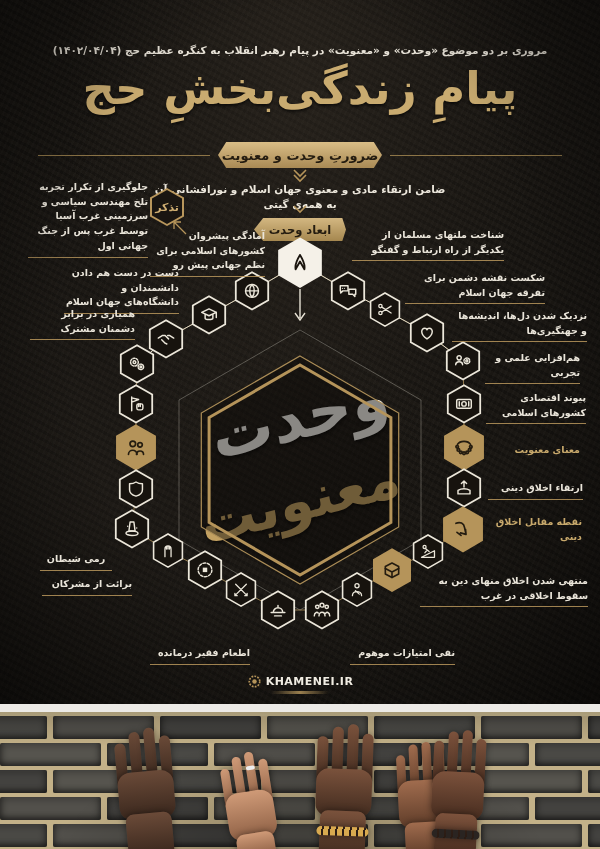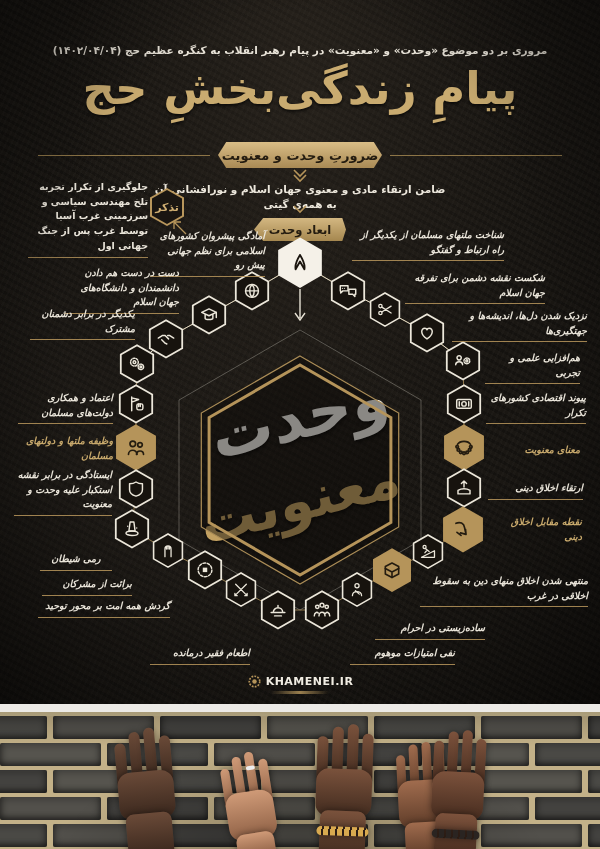--- a/index.html
+++ b/index.html
@@ -43,21 +43,21 @@
     font-weight:bold;line-height:1.55;text-align:right;border-bottom:1px solid rgba(185,151,92,.8);padding-bottom:3px;}
 
   
   .callig{position:absolute;text-align:center;font-weight:bold;white-space:nowrap;}
   .callig.w1{left:190px;top:380px;width:220px;font-size:62px;color:#f3f1ec;
     transform:rotate(-14deg) skewX(-4deg);text-shadow:0 2px 4px rgba(0,0,0,.7);}
   .callig.w2{left:185px;top:468px;width:230px;font-size:56px;color:#c2a061;
     transform:rotate(-14deg) skewX(-4deg);text-shadow:0 2px 4px rgba(0,0,0,.7);}
 
   
-  #nodes-layer{position:absolute;inset:0;z-index:3;font-style:italic;}
+  #nodes-layer{position:absolute;inset:0;z-index:3;}
   .node{position:absolute;}
   .node svg{display:block;}
   .node polygon{fill:#17130e;stroke:#ece7da;stroke-width:1.3;}
   .node g path,.node g circle,.node g rect,.node g ellipse{stroke:#ece7da;fill:none;
     stroke-width:1.7;stroke-linecap:round;stroke-linejoin:round;}
   .node g .f{fill:#ece7da;stroke:none;}
   .node.gold polygon{fill:#b5945a;stroke:#b5945a;}
   .node.gold g path,.node.gold g circle,.node.gold g rect,.node.gold g ellipse{stroke:#241c10;}
   .node.top polygon{fill:#f5f1e8;stroke:#f5f1e8;}
   .node.top g path,.node.top g circle{stroke:#1a150e;}
@@ -155,21 +155,21 @@
         </div>
         <div class="nlabel ul" style="left: 64px; top: 266px; width: 115px;">دست در دست هم دادن دانشمندان و دانشگاه‌های جهان اسلام</div>
         <div class="node" style="left: 148px; top: 318.12px; width: 36px; height: 41.76px;">
           <svg viewBox="-13 -15 26 30" width="100%" height="100%">
     <polygon points="0,-13.5 11.7,-6.75 11.7,6.75 0,13.5 -11.7,6.75 -11.7,-6.75"></polygon>
     <g transform="scale(0.62)">
               <path d="M-9,-1 L-4,-4 H-1 L3,0 M9,-1 L4,-4 H2 M-5,1 l2,2 M-3,3 l2,2 M-1,5 l2,1"></path>
             </g>
           </svg>
         </div>
-        <div class="nlabel ul" style="left: 30px; top: 307px; width: 105px;">یکدیگر در برابر دشمنان مشترک</div>
+        <div class="nlabel ul" style="left: 30px; top: 307px; width: 105px;">همیاری در برابر دشمنان مشترک</div>
         <div class="node" style="left: 119px; top: 343.12px; width: 36px; height: 41.76px;">
           <svg viewBox="-13 -15 26 30" width="100%" height="100%">
     <polygon points="0,-13.5 11.7,-6.75 11.7,6.75 0,13.5 -11.7,6.75 -11.7,-6.75"></polygon>
     <g transform="scale(0.62)">
               <circle cx="-3" cy="-2" r="4.5" stroke-dasharray="2.2,1.6"></circle>
               <circle cx="-3" cy="-2" r="1.6"></circle>
               <circle cx="4.5" cy="3.5" r="3.2" stroke-dasharray="2,1.4"></circle>
               <circle cx="4.5" cy="3.5" r="1.1"></circle>
             </g>
           </svg>
@@ -177,42 +177,39 @@
         <div class="node" style="left: 118px; top: 383.12px; width: 36px; height: 41.76px;">
           <svg viewBox="-13 -15 26 30" width="100%" height="100%">
     <polygon points="0,-13.5 11.7,-6.75 11.7,6.75 0,13.5 -11.7,6.75 -11.7,-6.75"></polygon>
     <g transform="scale(0.62)">
               <path d="M-5,8 V-8 M-5,-7 L3,-5 L-5,-2"></path>
               <rect x="1" y="0" width="7" height="7" rx="2"></rect>
               <path d="M3,0 v3 M5,0 v3"></path>
             </g>
           </svg>
         </div>
-        <div class="nlabel ul" style="left: 18px; top: 391px; width: 95px;">اعتماد و همکاری دولت‌های مسلمان</div>
         <div class="node gold" style="left: 115px; top: 422.64px; width: 42px; height: 48.72px;">
           <svg viewBox="-13 -15 26 30" width="100%" height="100%">
     <polygon points="0,-13.5 11.7,-6.75 11.7,6.75 0,13.5 -11.7,6.75 -11.7,-6.75"></polygon>
     <g transform="scale(0.62)">
               <circle cx="-3.2" cy="-3.5" r="2.8"></circle>
               <path d="M-7.5,7 C-7.5,1.5 1,1.5 1,7"></path>
               <circle cx="4" cy="-2.5" r="2.3"></circle>
               <path d="M0.5,7 C0.5,2.5 7.5,2.5 7.5,7"></path>
             </g>
           </svg>
         </div>
-        <div class="nlabel goldtxt" style="left: 20px; top: 434px; width: 93px;">وظیفه ملتها و دولتهای مسلمان</div>
         <div class="node" style="left: 118px; top: 468.12px; width: 36px; height: 41.76px;">
           <svg viewBox="-13 -15 26 30" width="100%" height="100%">
     <polygon points="0,-13.5 11.7,-6.75 11.7,6.75 0,13.5 -11.7,6.75 -11.7,-6.75"></polygon>
     <g transform="scale(0.62)">
               <path d="M0,-8 C3,-6 6,-6 7.5,-6 V1 C7.5,5 3.5,7.5 0,8.5 C-3.5,7.5 -7.5,5 -7.5,1 V-6 C-6,-6 -3,-6 0,-8 Z"></path>
             </g>
           </svg>
         </div>
-        <div class="nlabel ul" style="left: 14px; top: 468px; width: 98px;">ایستادگی در برابر نقشه استکبار علیه وحدت و معنویت</div>
         <div class="node" style="left: 114px; top: 508.12px; width: 36px; height: 41.76px;">
           <svg viewBox="-13 -15 26 30" width="100%" height="100%">
     <polygon points="0,-13.5 11.7,-6.75 11.7,6.75 0,13.5 -11.7,6.75 -11.7,-6.75"></polygon>
     <g transform="scale(0.62)">
               <path d="M-2.2,-8 H2.2 L3.6,2.5 H-3.6 Z"></path>
               <ellipse cx="0" cy="5" rx="7" ry="2.6"></ellipse>
               <circle cx="-5" cy="-3" r="0.8" class="f"></circle>
               <circle cx="5.5" cy="-1" r="0.8" class="f"></circle>
             </g>
           </svg>
@@ -229,21 +226,20 @@
         <div class="nlabel ul" style="left: 42px; top: 577px; width: 90px;">برائت از مشرکان</div>
         <div class="node" style="left: 187px; top: 549.12px; width: 36px; height: 41.76px;">
           <svg viewBox="-13 -15 26 30" width="100%" height="100%">
     <polygon points="0,-13.5 11.7,-6.75 11.7,6.75 0,13.5 -11.7,6.75 -11.7,-6.75"></polygon>
     <g transform="scale(0.62)">
               <circle cx="0" cy="0" r="8" stroke-dasharray="3,2"></circle>
               <rect x="-2.6" y="-2.6" width="5.2" height="5.2" class="f"></rect>
             </g>
           </svg>
         </div>
-        <div class="nlabel ul" style="left: 38px; top: 599px; width: 132px;">گردش همه امت بر محور توحید</div>
         <div class="node" style="left: 225px; top: 571.44px; width: 32px; height: 37.12px;">
           <svg viewBox="-13 -15 26 30" width="100%" height="100%">
     <polygon points="0,-13.5 11.7,-6.75 11.7,6.75 0,13.5 -11.7,6.75 -11.7,-6.75"></polygon>
     <g transform="scale(0.62)">
               <path d="M-7,-7 L6,6 M7,-7 L-6,6 M-6,6 l-2,2 m0,-3 v3 h3 M6,6 l2,2 m0,-3 v3 h-3"></path>
             </g>
           </svg>
         </div>
         <div class="node" style="left: 260px; top: 589.12px; width: 36px; height: 41.76px;">
           <svg viewBox="-13 -15 26 30" width="100%" height="100%">
@@ -301,21 +297,21 @@
         <div class="node" style="left: 446px; top: 383.12px; width: 36px; height: 41.76px;">
           <svg viewBox="-13 -15 26 30" width="100%" height="100%">
     <polygon points="0,-13.5 11.7,-6.75 11.7,6.75 0,13.5 -11.7,6.75 -11.7,-6.75"></polygon>
     <g transform="scale(0.62)">
               <rect x="-8.5" y="-5" width="17" height="10" rx="1.5"></rect>
               <circle cx="0" cy="0" r="2.6"></circle>
               <path d="M-5.5,-2.5 v5 M5.5,-2.5 v5"></path>
             </g>
           </svg>
         </div>
-        <div class="nlabel ul" style="left: 486px; top: 391px; width: 100px;">پیوند اقتصادی کشورهای تکرار</div>
+        <div class="nlabel ul" style="left: 486px; top: 391px; width: 100px;">پیوند اقتصادی کشورهای اسلامی</div>
         <div class="node gold" style="left: 443px; top: 422.64px; width: 42px; height: 48.72px;">
           <svg viewBox="-13 -15 26 30" width="100%" height="100%">
     <polygon points="0,-13.5 11.7,-6.75 11.7,6.75 0,13.5 -11.7,6.75 -11.7,-6.75"></polygon>
     <g transform="scale(0.62)">
               <path d="M-6.5,-3 C-4,-7 4,-7 6.5,-3"></path>
               <circle cx="-6.8" cy="-0.5" r="1.3"></circle>
               <circle cx="-5.6" cy="2.6" r="1.3"></circle>
               <circle cx="-3.2" cy="5" r="1.3"></circle>
               <circle cx="0" cy="5.9" r="1.3"></circle>
               <circle cx="3.2" cy="5" r="1.3"></circle>
@@ -365,21 +361,20 @@
         </div>
         <div class="node" style="left: 341px; top: 571.44px; width: 32px; height: 37.12px;">
           <svg viewBox="-13 -15 26 30" width="100%" height="100%">
     <polygon points="0,-13.5 11.7,-6.75 11.7,6.75 0,13.5 -11.7,6.75 -11.7,-6.75"></polygon>
     <g transform="scale(0.62)">
               <circle cx="0" cy="-5" r="2.7"></circle>
               <path d="M-6,8 C-6,0.8 6,0.8 6,8 M-2,1.5 L3,6"></path>
             </g>
           </svg>
         </div>
-        <div class="nlabel ul" style="left: 375px; top: 621px; width: 110px;">ساده‌زیستی در احرام</div>
         <div class="node" style="left: 304px; top: 589.12px; width: 36px; height: 41.76px;">
           <svg viewBox="-13 -15 26 30" width="100%" height="100%">
     <polygon points="0,-13.5 11.7,-6.75 11.7,6.75 0,13.5 -11.7,6.75 -11.7,-6.75"></polygon>
     <g transform="scale(0.62)">
               <circle cx="0" cy="-5.5" r="2.3"></circle>
               <circle cx="-5.5" cy="-3.5" r="2"></circle>
               <circle cx="5.5" cy="-3.5" r="2"></circle>
               <path d="M-3.5,7 C-3.5,1.5 3.5,1.5 3.5,7 M-9,7 C-9,2.5 -4.5,2 -4.5,4 M9,7 C9,2.5 4.5,2 4.5,4"></path>
             </g>
           </svg>

